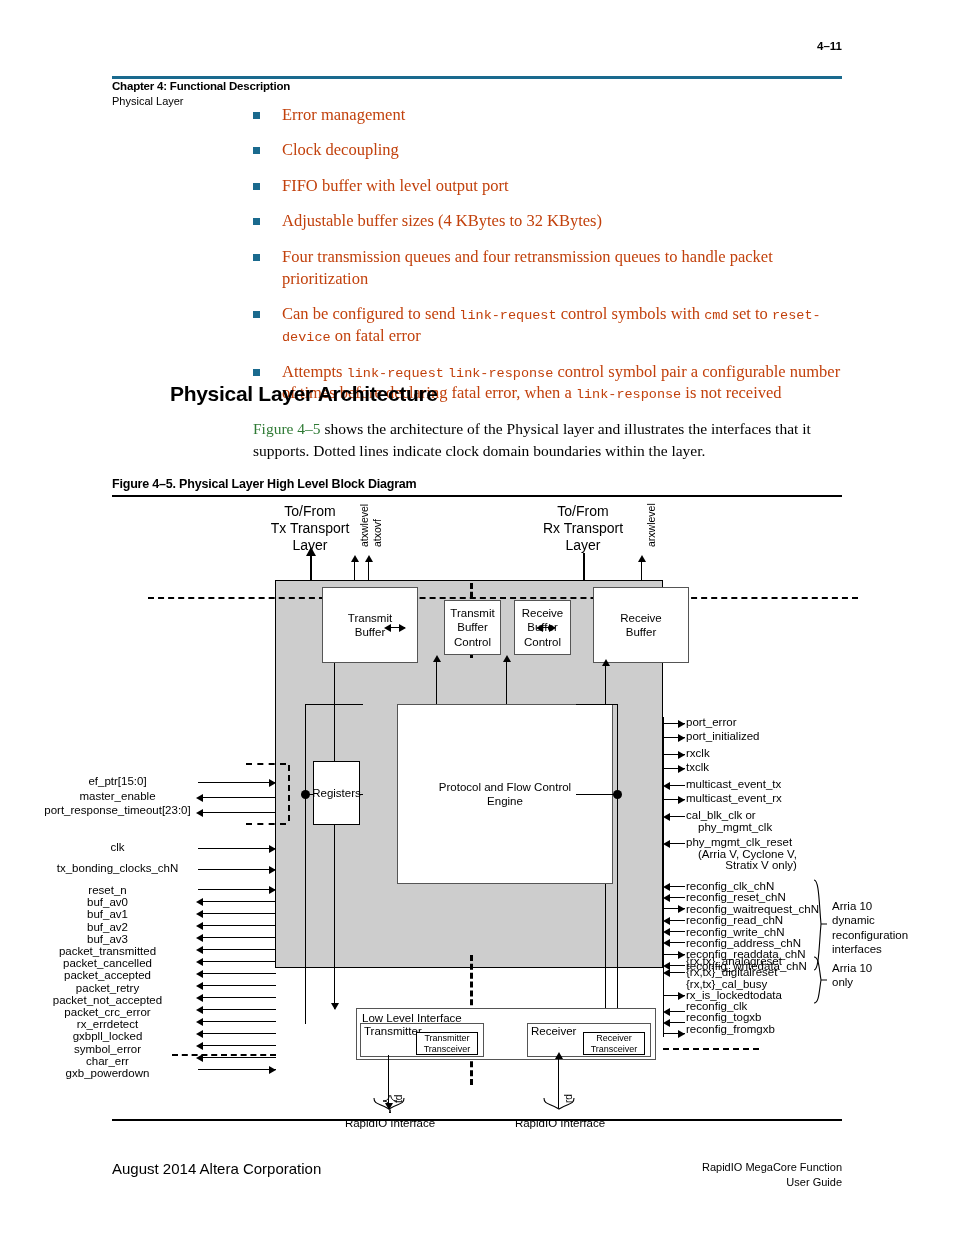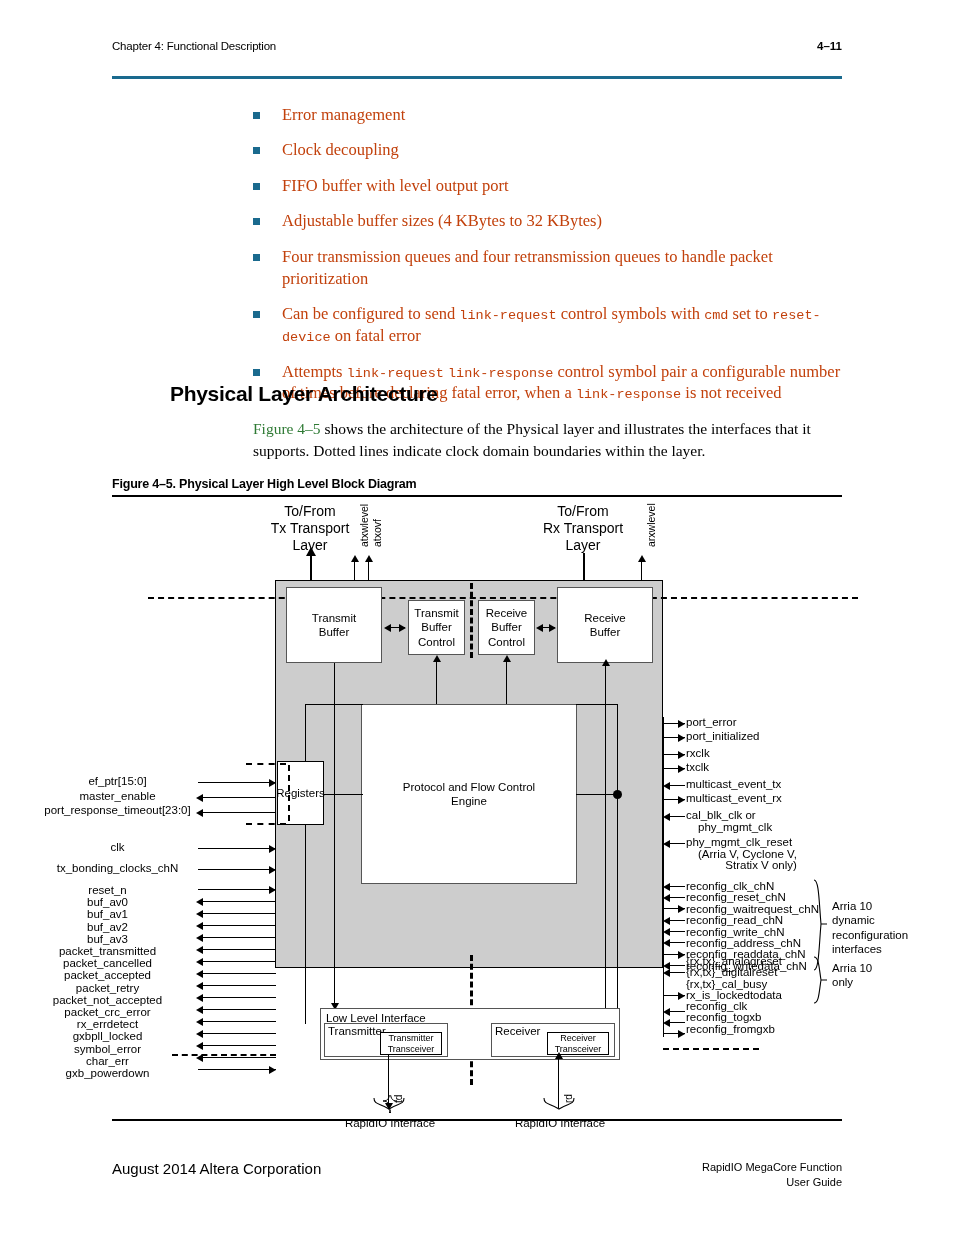--- a/index.html
+++ b/index.html
@@ -10,22 +10,23 @@
     color:#000;
     position:relative;
     overflow:hidden;
   }
   .page { position:absolute; left:0; top:0; width:954px; height:1235px; }
 
   
   .hdr { position:absolute; left:112px; top:40px; width:730px; }
   .hdr-chapter {
     font-family:"Liberation Sans", sans-serif;
-    font-weight:normal; font-size:11.5px; letter-spacing:-0.2px;
+    font-weight:bold; font-size:11.5px; letter-spacing:-0.2px;
     color:#000;
+    margin-top:40px;
   }
   .hdr-sub {
     font-family:"Liberation Sans", sans-serif;
     font-size:11px; margin-top:3px; color:#000;
   }
   .hdr-page {
     position:absolute; right:0; top:0;
     font-family:"Liberation Sans", sans-serif;
     font-weight:bold; font-size:11.5px;
   }
@@ -90,21 +91,21 @@
 
   
   .chip {
     position:absolute; left:275px; top:85px; width:388px; height:388px;
     background:#cdcdcd; border:1.5px solid #000; box-sizing:border-box;
   }
   
   .wbox {
     position:absolute; background:#fff; border:1.5px solid #555;
     box-sizing:border-box; display:flex; align-items:center;
-    justify-content:center; text-align:center; color:#000;
+    justify-content:center; text-align:center; color:#000;margin-left:36px;
   }
   .wbox.hair { border:1px solid #000; }
   .wbox-lbl { font-size:11.5px; line-height:1.22; }
 
   
   .ln { position:absolute; background:#000; }
   .hln { height:1px; }
   .vln { width:1px; }
   .vln2 { width:1.6px; }
 
@@ -148,20 +149,21 @@
 
   .brace { position:absolute; font-size:11.5px; line-height:1.25; white-space:nowrap; }
 </style>
 </head>
 <body>
 
 <div class="page">
 
   <div class="hdr">
     <div class="hdr-chapter">Chapter 4:  Functional Description</div>
+    <div class="hdr-sub">Physical Layer</div>
     <div class="hdr-page">4–11</div>
   </div>
   <div class="hdr-rule"></div>
 
   <div class="bullets">
     <div class="bullet-row">
       <span class="bullet-sq"></span>
       <span class="bullet-tx">Error management</span>
     </div>
     <div class="bullet-row">

